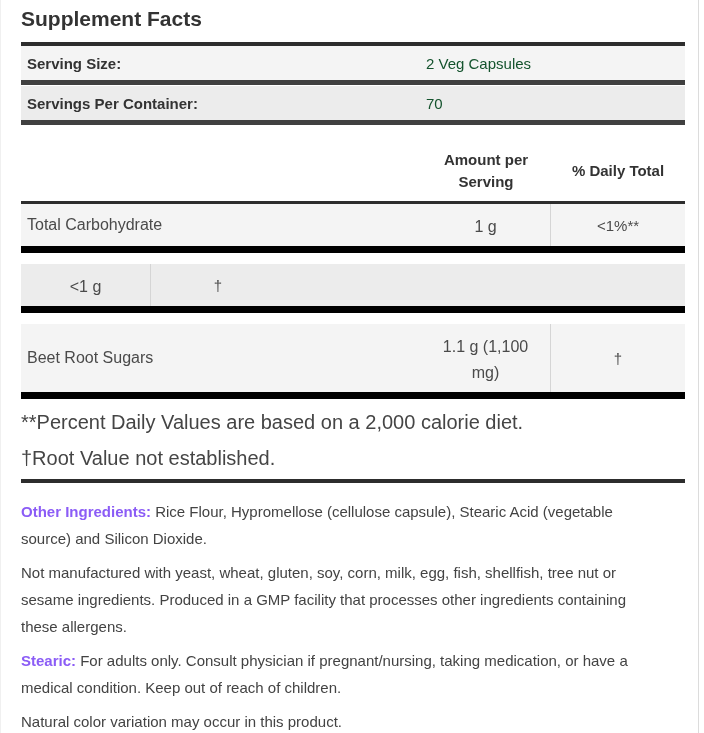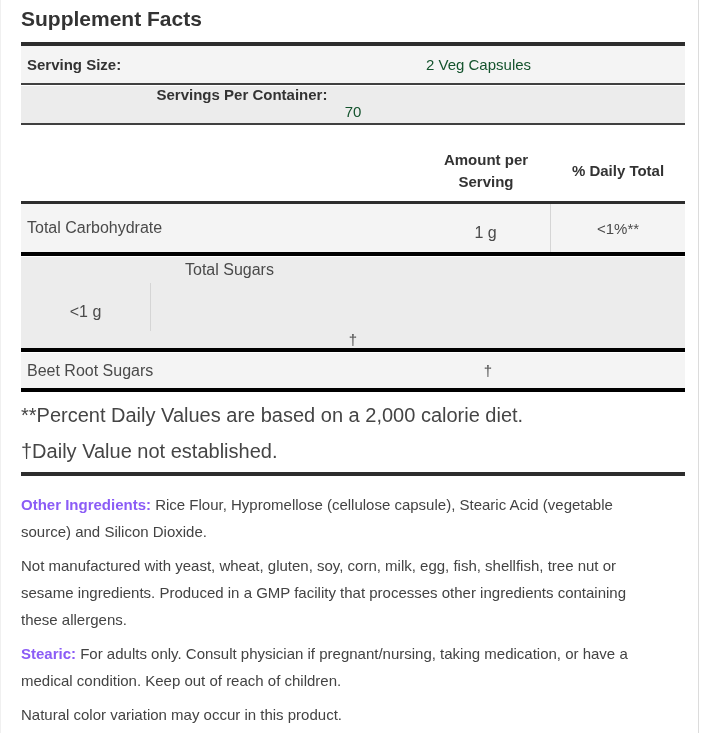--- a/index.html
+++ b/index.html
@@ -35,34 +35,34 @@
   }
 
   .bar { height: 4px; background: #2d2d2d; }
   .bar-thin { height: 3px; }
 
   
   .srow {
     display: flex;
     align-items: center;
     min-height: 39px;
-    border-bottom: 2px solid #404040;
+    border-bottom: 5px solid #404040;
     margin-bottom: 1px;
     font-size: 15px;
   }
   .srow .slabel {
     width: 405px;
     padding-left: 6px;
     font-weight: 700;
     color: #333333;
   }
   .srow .svalue { color: #14532d; }
 
   .light { background: #f4f4f4; }
-  .dark  { background: #ececec; flex-direction: column; }
+  .dark  { background: #ececec; }
 
   
   .thead {
     margin-top: 24px;
     display: flex;
     align-items: center;
     padding-bottom: 8px;
   }
   .thead .th {
     font-weight: 700;
@@ -72,34 +72,34 @@
     text-align: center;
   }
   .c1 { width: 400px; }
   .c2 { width: 130px; padding: 0 8px; text-align: center; }
   .c3 { width: 134px; text-align: center; }
 
   .trow {
     display: flex;
     align-items: center;
     min-height: 39px;
-    border-bottom: 4px solid #000000;
-    margin-bottom: 1px;
+    border-bottom: 7px solid #000000;
+    margin-bottom: 11px;
     font-size: 16px;
     color: #4a4a4a;
   }
   .trow .c1 { padding-left: 6px; line-height: 26px; }
   .trow .c1.indent { padding-left: 32px; }
   .trow .c2 {
     align-self: stretch;
     display: flex;
     align-items: center;
     justify-content: center;
     line-height: 26px;
-    padding-top: 16px;
+    padding-top: 10px;
     padding-bottom: 6px;
     border-right: 1px solid #d5d5d5;
   }
   .trow .c3 { font-size: 15px; }
 
   
   .footnote {
     font-size: 20px;
     line-height: 19px;
     color: #454545;
@@ -144,31 +144,31 @@
     </div>
 
     <div class="bar bar-thin"></div>
 
     <div class="trow light">
       <div class="c1">Total Carbohydrate</div>
       <div class="c2">1 g</div>
       <div class="c3">&lt;1%**</div>
     </div>
     <div class="trow dark">
-      <div class="c1 indent">Total Sugars</div>
       <div class="c2">&lt;1 g</div>
       <div class="c3">†</div>
     </div>
     <div class="trow light">
       <div class="c1">Beet Root Sugars</div>
+      <div class="c2">1.1 g (1,100 mg)</div>
       <div class="c3">†</div>
     </div>
 
     <div class="footnote fn1">**Percent Daily Values are based on a 2,000 calorie diet.</div>
-    <div class="footnote fn2">†Daily Value not established.</div>
+    <div class="footnote fn2">†Root Value not established.</div>
 
     <div class="bar bar-bottom"></div>
 
     <div class="paras">
       <p class="para"><strong>Other Ingredients:</strong><span> Rice Flour, Hypromellose (cellulose capsule), Stearic Acid (vegetable source) and Silicon Dioxide.</span></p>
       <p class="para"><strong></strong><span>Not manufactured with yeast, wheat, gluten, soy, corn, milk, egg, fish, shellfish, tree nut or sesame ingredients. Produced in a GMP facility that processes other ingredients containing these allergens.</span></p>
       <p class="para"><strong>Stearic:</strong><span> For adults only. Consult physician if pregnant/nursing, taking medication, or have a medical condition. Keep out of reach of children.</span></p>
       <p class="para"><strong></strong><span>Natural color variation may occur in this product.</span></p>
       <p class="para"><strong></strong><span>Store in a cool, dry, dark place after opening.</span></p>
     </div>

